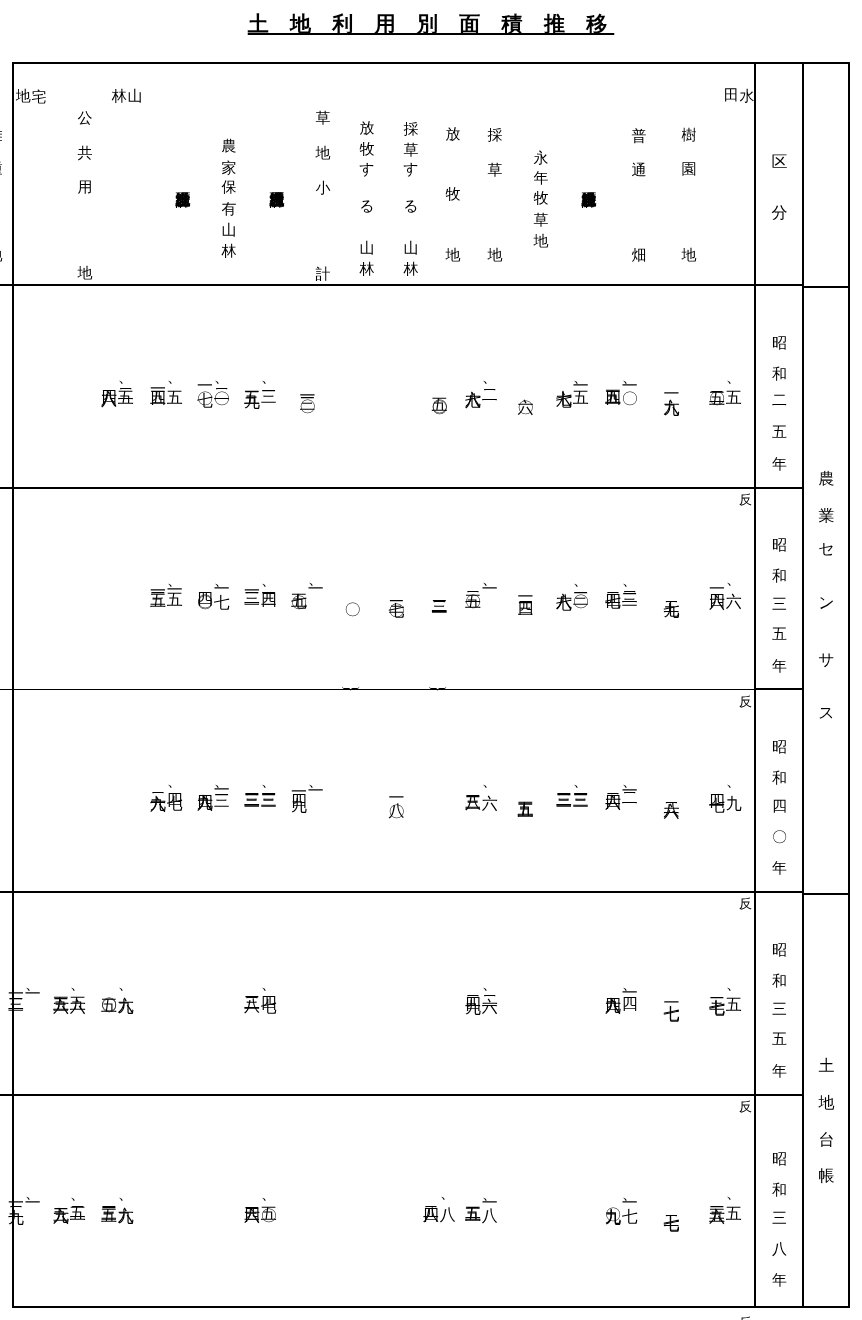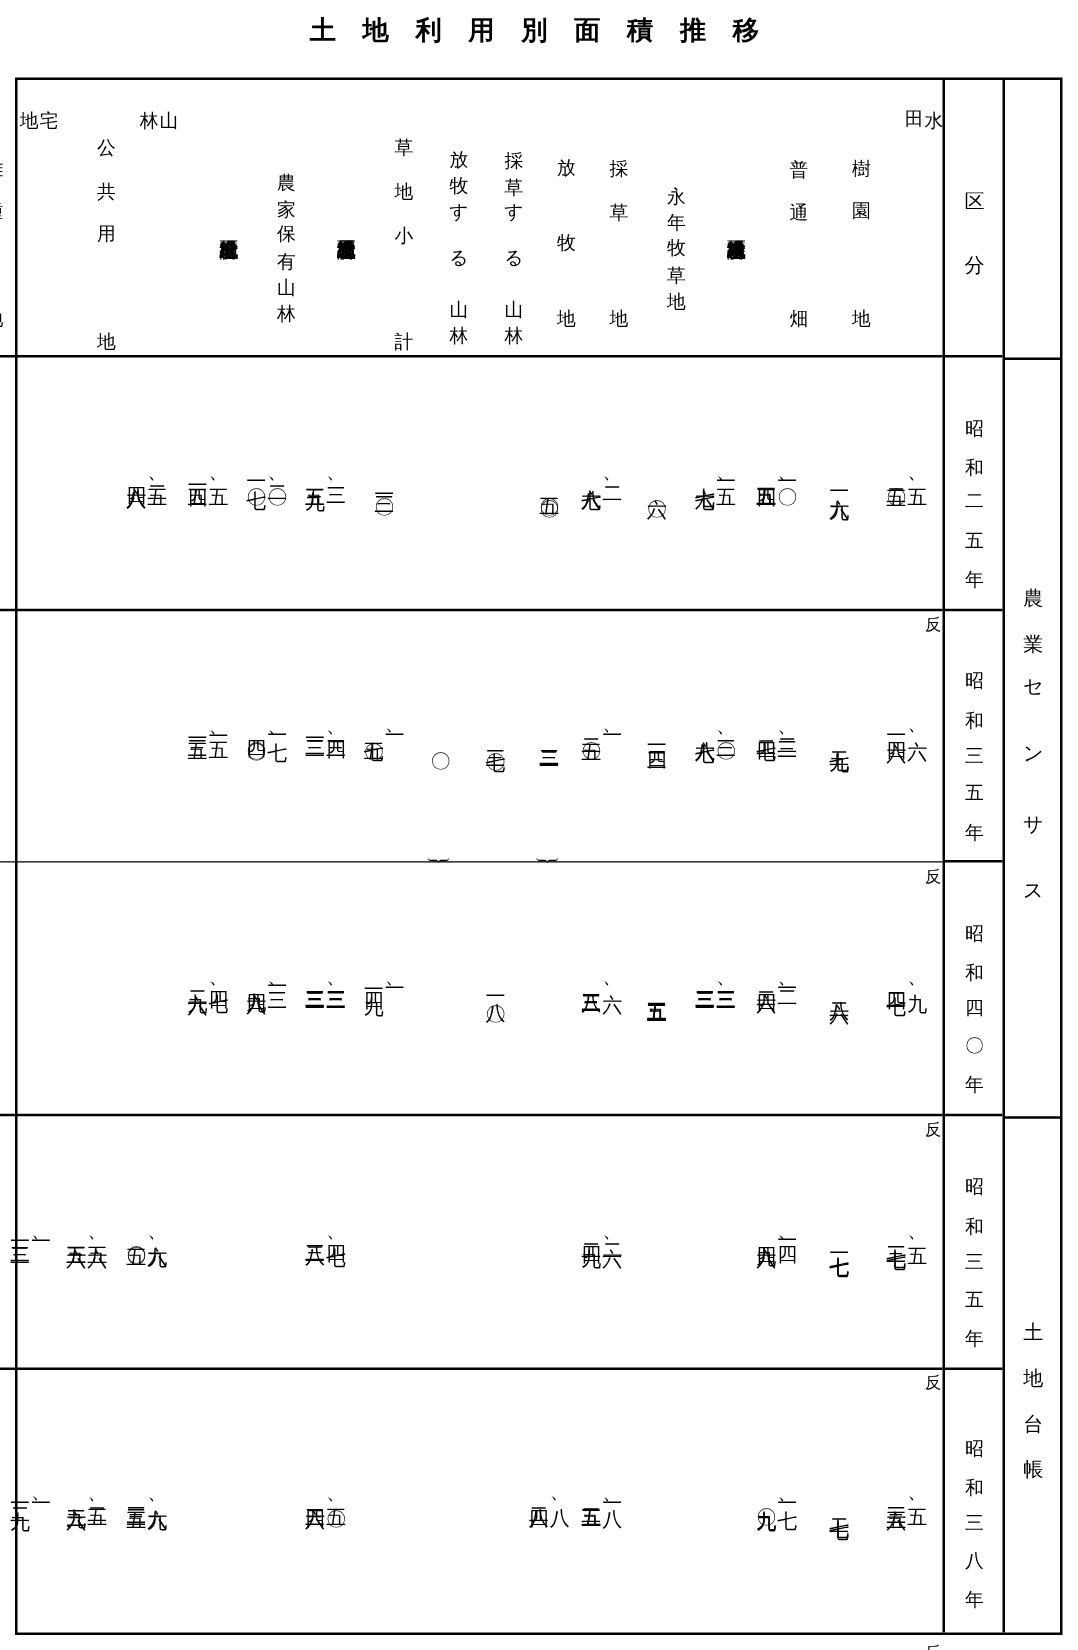--- a/index.html
+++ b/index.html
@@ -27,20 +27,21 @@
   .doc-title {
     position: absolute;
     top: 10px;
     left: 0;
     width: 862px;
     text-align: center;
     font-size: 21px;
     font-weight: bold;
     letter-spacing: 7px;
     font-family: "DejaVu Serif", "Liberation Serif", serif;
+    text-decoration: underline;
   }
 
   
   .table-frame {
     position: absolute;
     top: 62px;
     left: 12px;
     width: 838px;
     height: 1246px;
     border: 2px solid #000;

